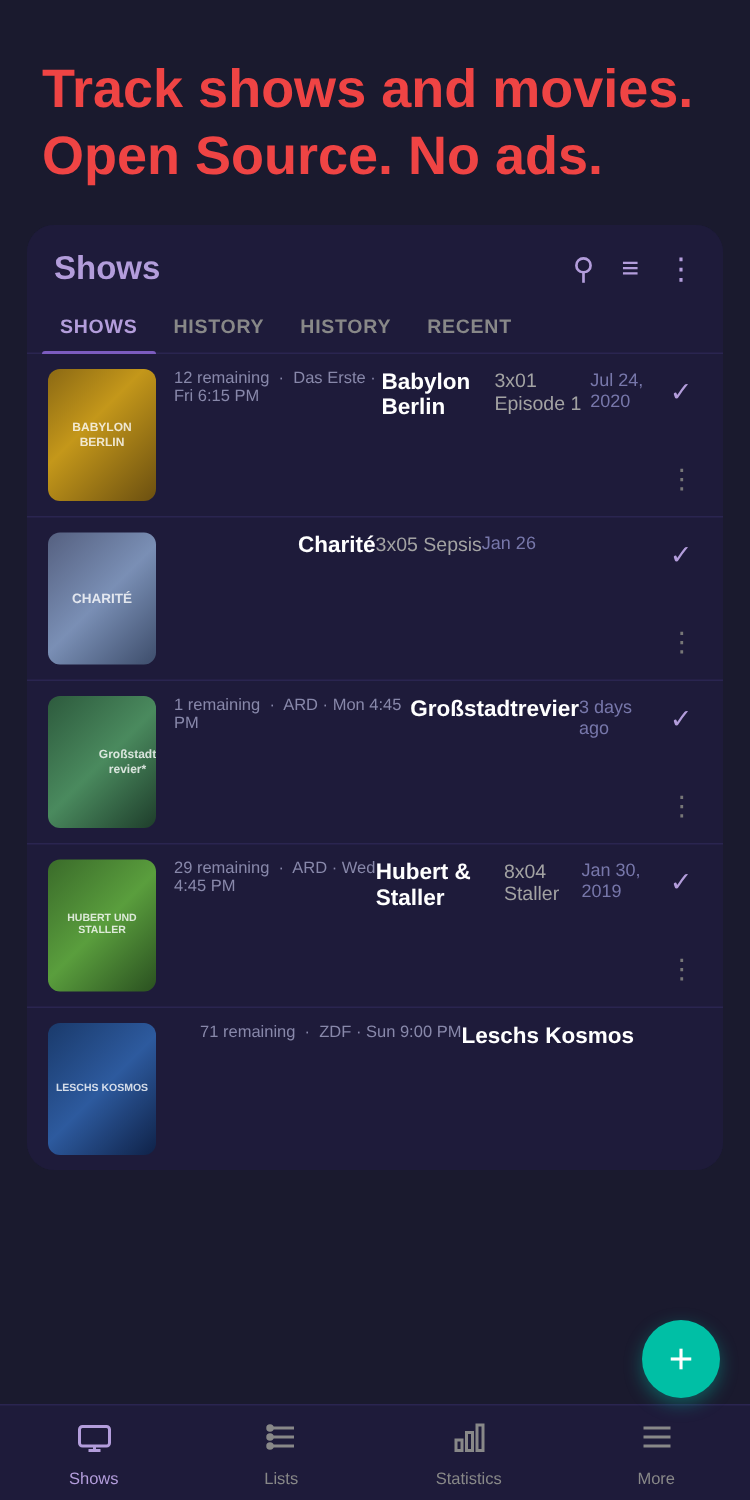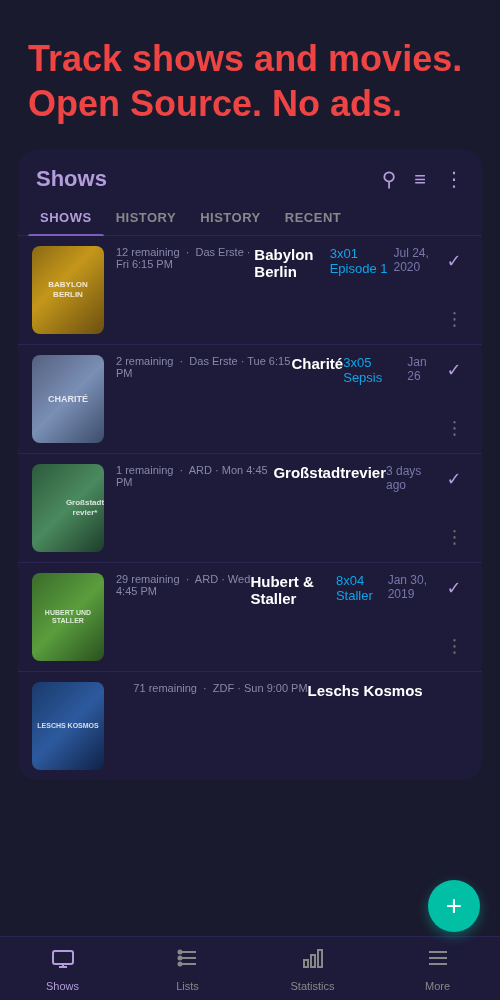--- a/index.html
+++ b/index.html
@@ -144,21 +144,21 @@
 
     .show-name {
       font-size: 15px;
       font-weight: 700;
       color: #fff;
       margin-bottom: 2px;
     }
 
     .show-episode {
       font-size: 13px;
-      color: #0ea5e9;
+      color: #a3a3a3;
       margin-bottom: 3px;
     }
 
     .show-date {
       font-size: 12px;
       color: #7777aa;
     }
 
     .show-actions {
       display: flex;
@@ -286,21 +286,20 @@
         <span class="check-icon">✓</span>
         <span class="dots-icon">⋮</span>
       </div>
     </div>
 
     <div class="show-item">
       <div class="show-poster poster-charite">
         <div class="poster-inner">CHARITÉ</div>
       </div>
       <div class="show-info">
-        <div class="show-meta">2 remaining &nbsp;·&nbsp; Das Erste · Tue 6:15 PM</div>
         <div class="show-name">Charité</div>
         <div class="show-episode">3x05 Sepsis</div>
         <div class="show-date">Jan 26</div>
       </div>
       <div class="show-actions">
         <span class="check-icon">✓</span>
         <span class="dots-icon">⋮</span>
       </div>
     </div>
 

